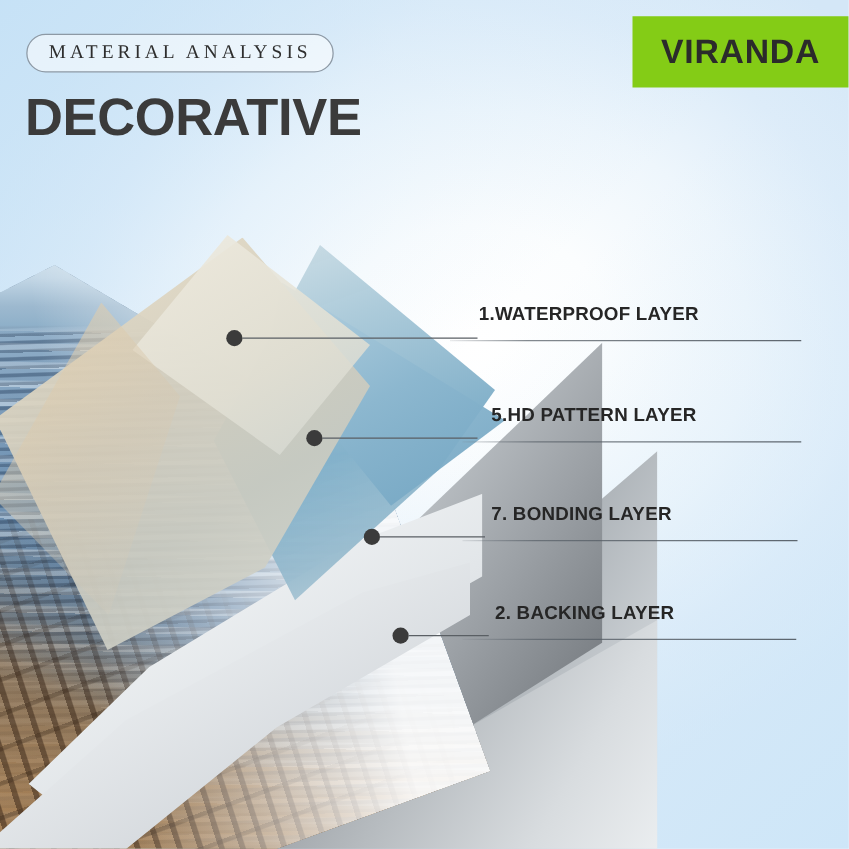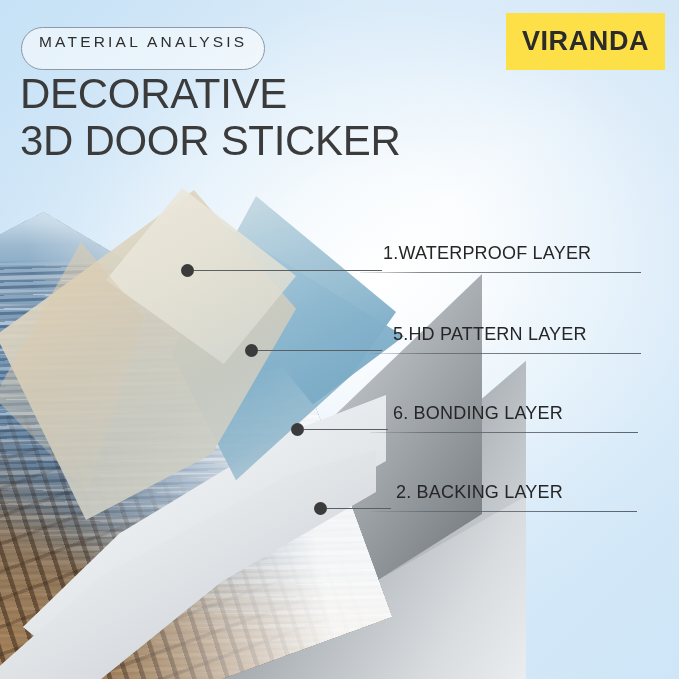--- a/index.html
+++ b/index.html
@@ -151,56 +151,57 @@
   .dot {
     position:absolute; width:13px; height:13px; border-radius:50%;
     background:#3b3b3b;
   }
   .leader {
     position:absolute; height:1px;
     background:#5a5f64;
   }
   .callout-label {
     position:absolute;
-    font-size:18px;
-    font-weight:400;
+    font-size:15px;
+    font-weight:700;
     letter-spacing:.2px;
     color:#262626;
     white-space:nowrap;
   }
   .callout-rule {
     position:absolute; height:1px;
     background:linear-gradient(90deg, rgba(120,128,136,.15) 0%, rgba(90,98,106,.75) 22%, rgba(70,78,86,.85) 100%);
   }
 
   
   .badge {
     position:absolute; left:21px; top:27px;
-    padding:6px 17px 19px 17px;
+    padding:6px 17px 7px 17px;
     border:1.4px solid #8d99a5;
     border-radius:40px;
     background:rgba(255,255,255,.55);
     font-size:15.5px;
     letter-spacing:3.2px;
     color:#2e2e2e;
     line-height:1;
+    font-family:Liberation Serif, serif;
   }
   .headline {
     position:absolute; left:20px; top:70px;
     font-size:42px;
-    font-weight:400;
+    font-weight:700;
     line-height:1.12;
     letter-spacing:-.3px;
     color:#3b3b3b;
   }
   .headline .l2 { display:block; }
 
   .logo-box {
-    position:absolute; left:506px; top:13px; width:159px; height:57px;
-    background:#fde047;
+    position:absolute; left:506px; top:13px; width:173px; height:57px;
+    background:#84cc16;
     display:flex; align-items:center; justify-content:center;
   }
   .logo-text {
     font-size:27px; font-weight:700; letter-spacing:.6px; color:#2b2b2b;
   }
 </style>
 </head>
 <body>
 
 <div id="poster">
@@ -242,35 +243,34 @@
   <div class="callout">
     <div class="dot" style="left:245px; top:344px;"></div>
     <div class="leader" style="left:258px; top:350px; width:124px;"></div>
     <div class="callout-label" style="left:393px; top:324px;">5.HD PATTERN LAYER</div>
     <div class="callout-rule" style="left:370px; top:353px; width:271px;"></div>
   </div>
 
   <div class="callout">
     <div class="dot" style="left:291px; top:423px;"></div>
     <div class="leader" style="left:304px; top:429px; width:84px;"></div>
-    <div class="callout-label" style="left:393px; top:403px;">6. BONDING LAYER</div>
+    <div class="callout-label" style="left:393px; top:403px;">7. BONDING LAYER</div>
     <div class="callout-rule" style="left:370px; top:432px; width:268px;"></div>
   </div>
 
   <div class="callout">
     <div class="dot" style="left:314px; top:502px;"></div>
     <div class="leader" style="left:327px; top:508px; width:64px;"></div>
     <div class="callout-label" style="left:396px; top:482px;">2. BACKING LAYER</div>
     <div class="callout-rule" style="left:370px; top:511px; width:267px;"></div>
   </div>
 
   <div class="badge">MATERIAL ANALYSIS</div>
 
   <div class="headline">
     <span class="l1">DECORATIVE</span>
-    <span class="l2">3D DOOR STICKER</span>
   </div>
 
   <div class="logo-box">
     <span class="logo-text">VIRANDA</span>
   </div>
 
 </div>
 
 </body></html>

